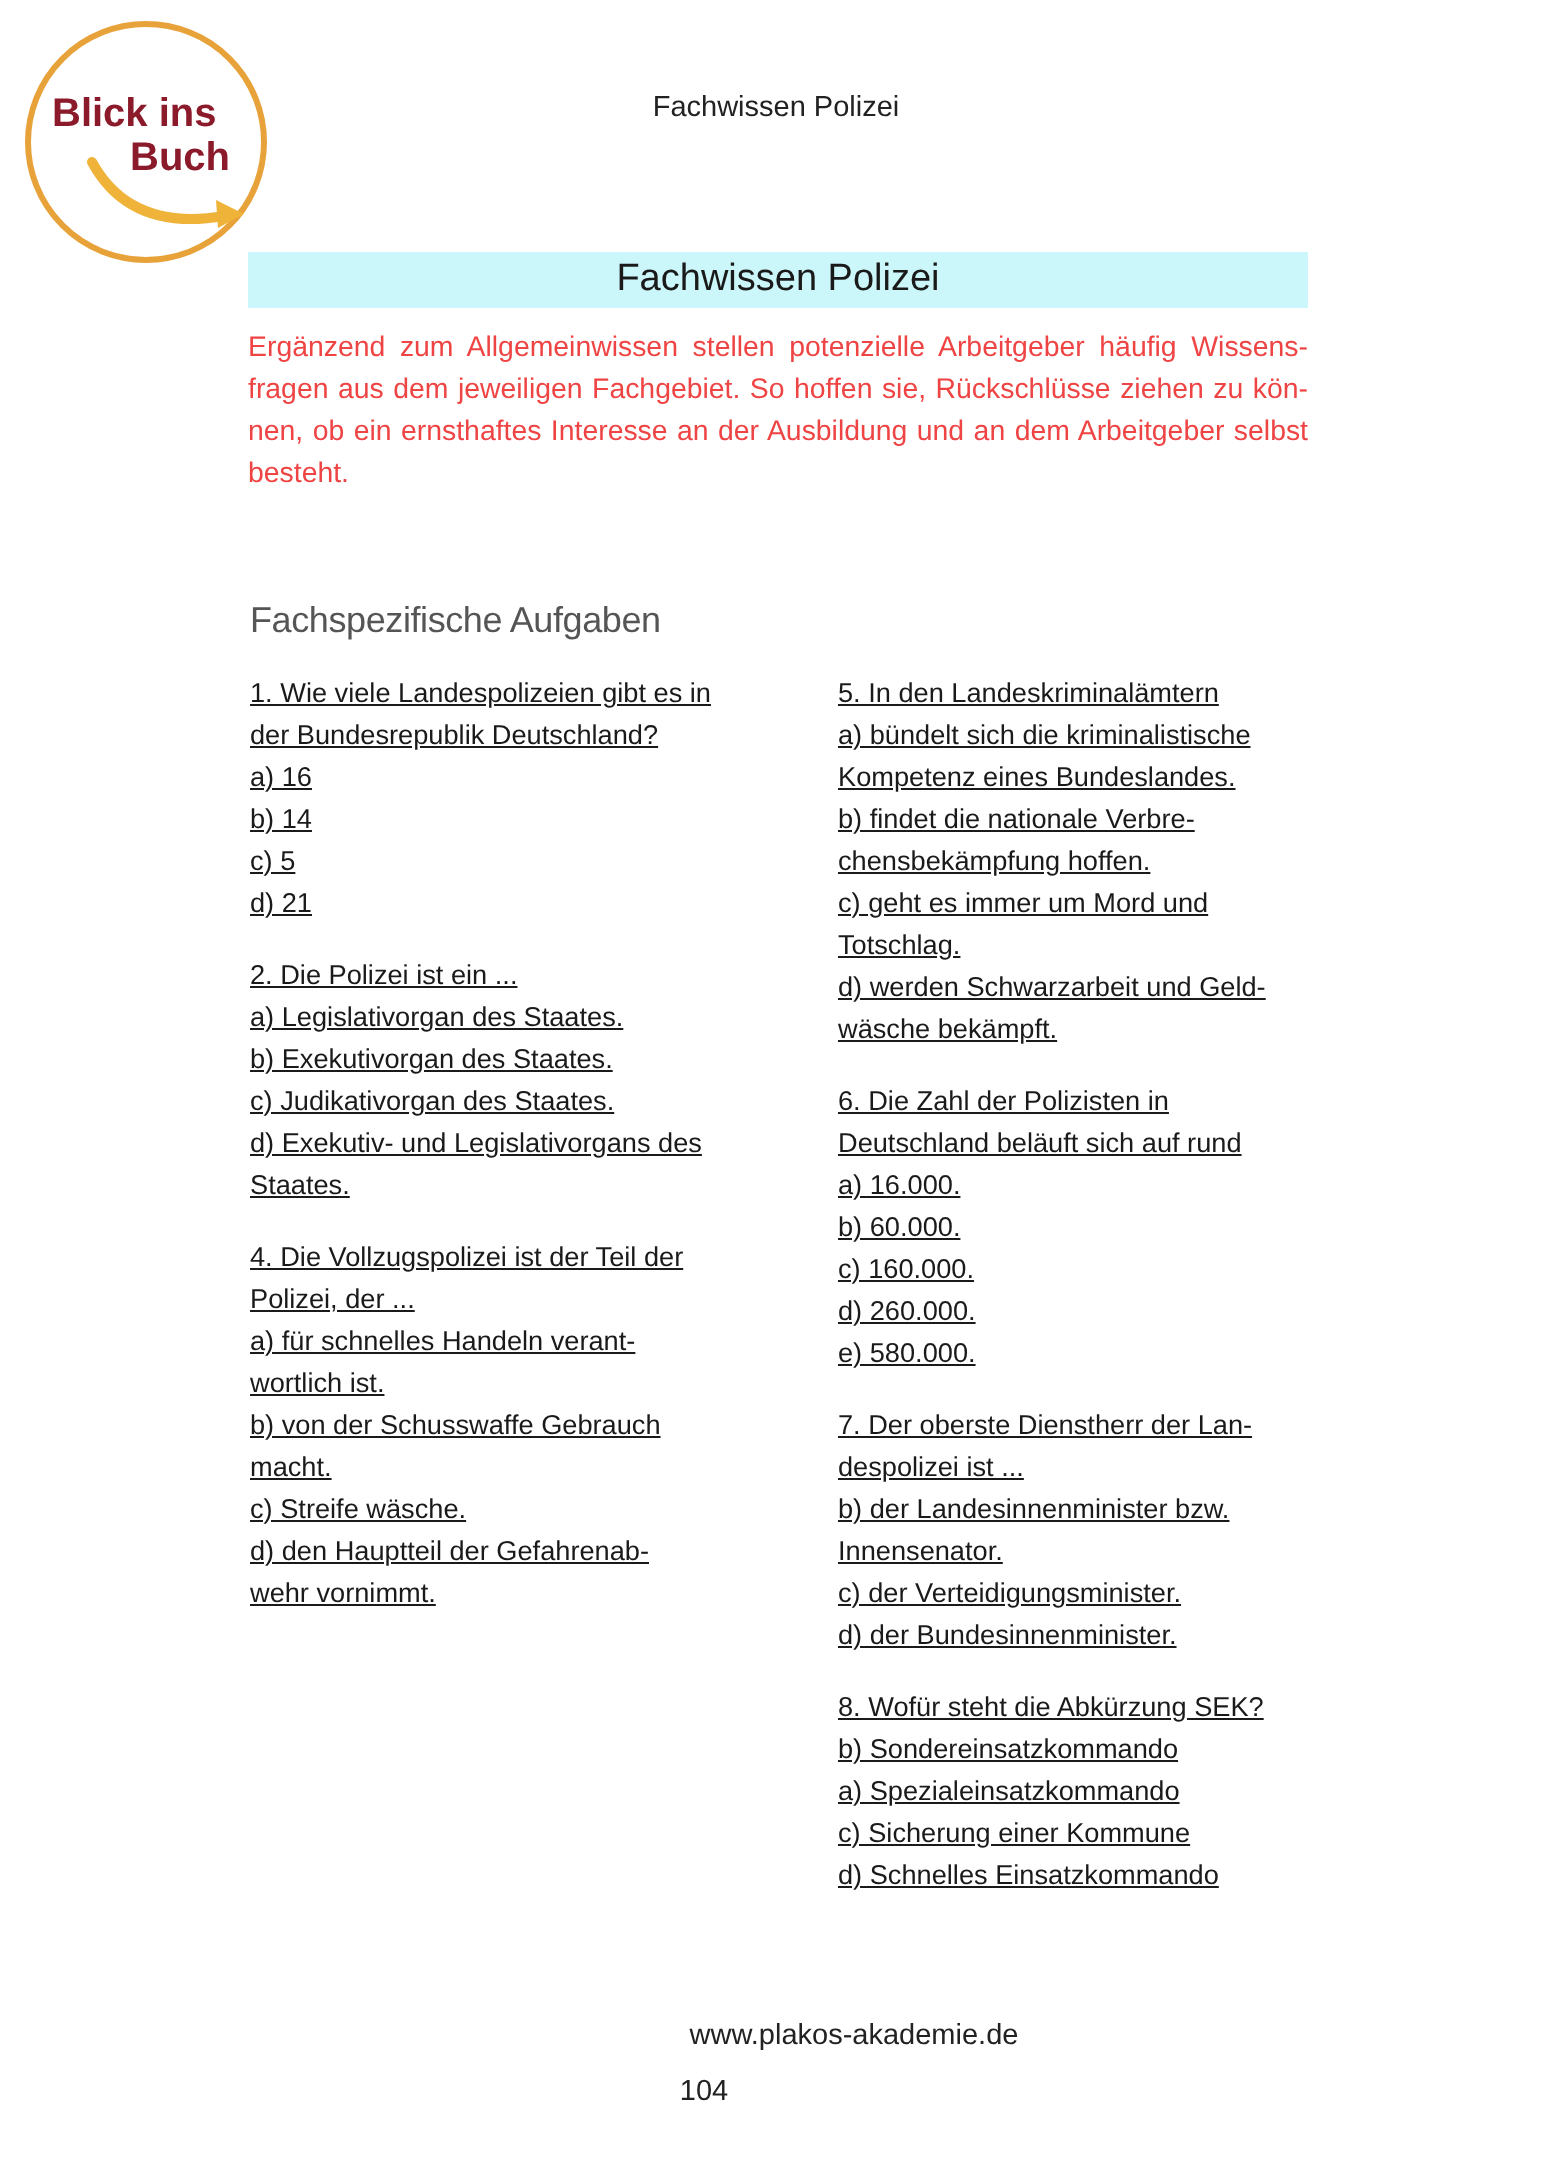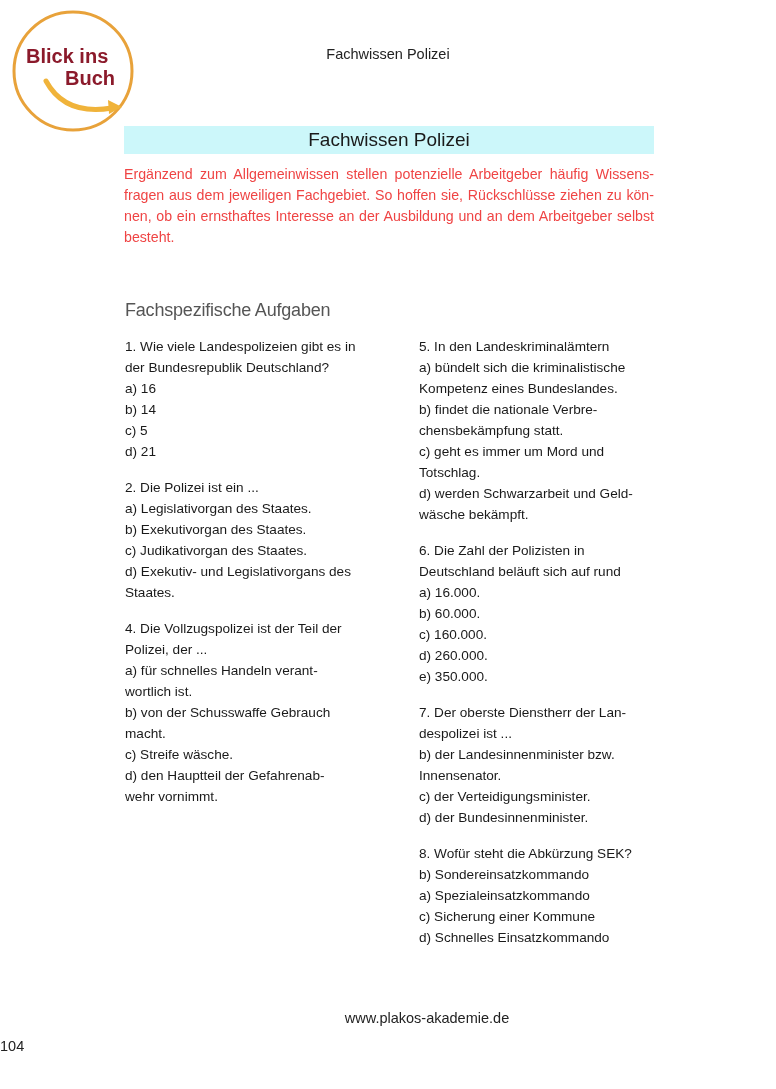--- a/index.html
+++ b/index.html
@@ -10,25 +10,25 @@
          font-size:14.5px; color:#222; }
   .title-bar { position:absolute; left:124px; top:126px; width:530px; height:28px;
          background:#ccf7fa; text-align:center; font-size:19px; line-height:28px; color:#1a1a1a; }
   .intro { position:absolute; left:124px; top:164px; width:530px; font-size:14.2px;
          line-height:21px; text-align:justify; color:#ef4444; }
   .section-heading { position:absolute; left:125px; top:300px; font-size:18px; color:#555;
          letter-spacing:-0.2px;text-align:right; }
   .col { position:absolute; width:245px; font-size:13.6px; line-height:21px; color:#1a1a1a; }
   .col.left { left:125px; top:336px; }
   .col.right { left:419px; top:336px; width:240px; }
-  .question { margin-bottom:15px; }
+  .question { margin-bottom:15px;text-decoration:underline; }
   .q-line, .opt { display:block; white-space:pre-line; }
   .footer-url { position:absolute; left:0; width:776px; top:1010px; text-align:center;
          font-size:14.5px; color:#222;padding-left:39px; }
-  .page-num { position:absolute; left:0; width:704px; top:1038px; text-align:left;
+  .page-num { position:absolute; left:0; width:704px; top:1038px; text-align:center;
          font-size:14.5px; color:#222; }
 </style>
 </head>
 <body>
 
 <svg class="logo" viewBox="0 0 126 126">
   <circle cx="63" cy="63" r="59" fill="#fff" stroke="#e8a23a" stroke-width="3"></circle>
   <text x="16" y="55" font-family="Liberation Sans, sans-serif" font-weight="bold" font-size="20" fill="#8b1a2b">Blick ins</text>
   <text x="55" y="77" font-family="Liberation Sans, sans-serif" font-weight="bold" font-size="20" fill="#8b1a2b">Buch</text>
   <path d="M36 73 Q55 108 102 100" fill="none" stroke="#f0b33a" stroke-width="5" stroke-linecap="round"></path>
@@ -67,32 +67,32 @@
     <span class="opt">d) den Hauptteil der Gefahrenab-
 wehr vornimmt.</span>
   </div>
 </div>
 
 <div class="col right">
   <div class="question">
     <span class="q-line">5. In den Landeskriminalämtern</span>
     <span class="opt">a) bündelt sich die kriminalistische Kompetenz eines Bundeslandes.</span>
     <span class="opt">b) findet die nationale Verbre-
-chensbekämpfung statt.</span>
+chensbekämpfung hoffen.</span>
     <span class="opt">c) geht es immer um Mord und Totschlag.</span>
     <span class="opt">d) werden Schwarzarbeit und Geld-
 wäsche bekämpft.</span>
   </div>
   <div class="question">
     <span class="q-line">6. Die Zahl der Polizisten in Deutschland beläuft sich auf rund</span>
     <span class="opt">a) 16.000.</span>
     <span class="opt">b) 60.000.</span>
     <span class="opt">c) 160.000.</span>
     <span class="opt">d) 260.000.</span>
-    <span class="opt">e) 350.000.</span>
+    <span class="opt">e) 580.000.</span>
   </div>
   <div class="question">
     <span class="q-line">7. Der oberste Dienstherr der Lan-
 despolizei ist ...</span>
     <span class="opt">b) der Landesinnenminister bzw. Innensenator.</span>
     <span class="opt">c) der Verteidigungsminister.</span>
     <span class="opt">d) der Bundesinnenminister.</span>
   </div>
   <div class="question">
     <span class="q-line">8. Wofür steht die Abkürzung SEK?</span>

